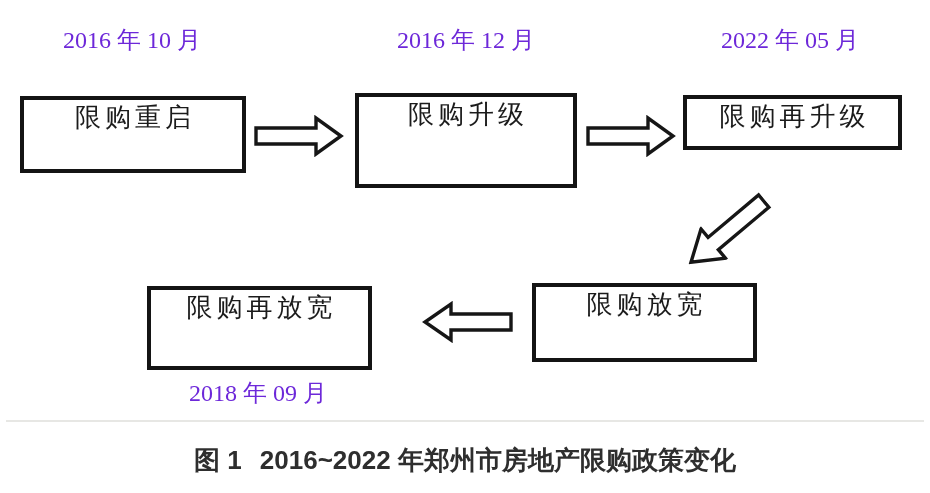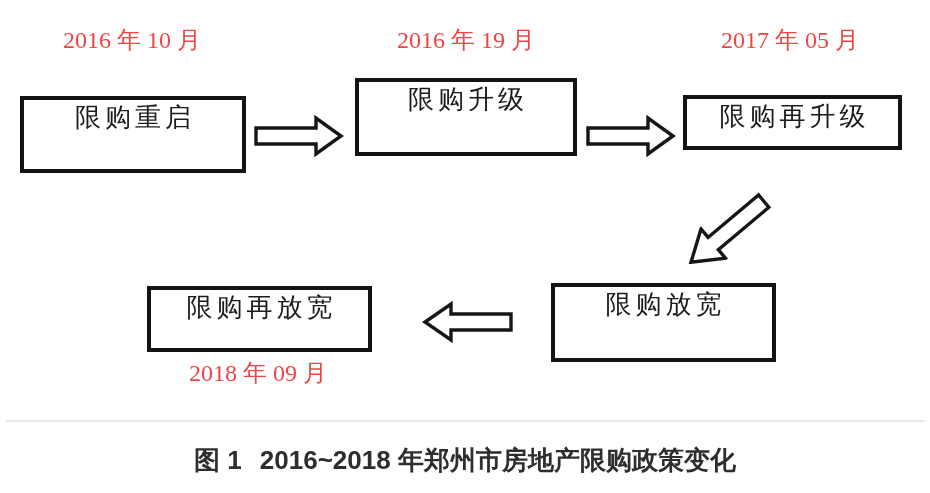--- a/index.html
+++ b/index.html
@@ -15,21 +15,21 @@
     overflow: hidden;
     font-family: "Liberation Serif", "DejaVu Serif", serif;
     color: #1b1b1b;
   }
   .date {
     position: absolute;
     width: 200px;
     font-size: 24px;
     line-height: 26px;
     text-align: center;
-    color: #ef4444;
+    color: #6d28d9;
     white-space: nowrap;
   }
   .node {
     position: absolute;
     box-sizing: border-box;
     border: 4px solid #141414;
     background: #ffffff;
     display: flex;
     align-items: flex-start;
     justify-content: center;
@@ -78,56 +78,56 @@
     margin-right: 18px;
     margin-top: 20px;
   }
 </style>
 </head>
 <body>
 
 <div class="canvas">
 
   <div class="date" style="left:32px;  top:27px;">2016 年 10 月</div>
-  <div class="date" style="left:366px; top:27px;">2016 年 19 月</div>
-  <div class="date" style="left:690px; top:27px;">2017 年 05 月</div>
+  <div class="date" style="left:366px; top:27px;">2016 年 12 月</div>
+  <div class="date" style="left:690px; top:27px;">2022 年 05 月</div>
 
   <div class="node" style="left:20px;  top:96px; width:226px; height:77px;">
     <span>限购重启</span>
   </div>
-  <div class="node" style="left:355px; top:78px; width:222px; height:78px;">
+  <div class="node" style="left:355px; top:93px; width:222px; height:95px;">
     <span>限购升级</span>
   </div>
   <div class="node" style="left:683px; top:95px; width:219px; height:55px;">
     <span>限购再升级</span>
   </div>
 
   <svg class="arrow" style="left:254px; top:115px;" width="90" height="42" viewBox="0 0 90 42">
     <polygon points="2,13 62,13 62,3 87,21 62,39 62,29 2,29"></polygon>
   </svg>
   <svg class="arrow" style="left:586px; top:115px;" width="90" height="42" viewBox="0 0 90 42">
     <polygon points="2,13 62,13 62,3 87,21 62,39 62,29 2,29"></polygon>
   </svg>
 
   <svg class="arrow diagonal" style="left:677px; top:211px;" width="100" height="42" viewBox="0 0 100 42">
     <polygon points="2,13 68,13 68,2 97,21 68,40 68,29 2,29"></polygon>
   </svg>
 
-  <div class="node" style="left:551px; top:283px; width:225px; height:79px;">
+  <div class="node" style="left:532px; top:283px; width:225px; height:79px;">
     <span>限购放宽</span>
   </div>
-  <div class="node" style="left:147px; top:286px; width:225px; height:66px;">
+  <div class="node" style="left:147px; top:286px; width:225px; height:84px;">
     <span>限购再放宽</span>
   </div>
 
   <svg class="arrow" style="left:421px; top:301px;" width="92" height="42" viewBox="0 0 92 42">
     <polygon points="90,13 30,13 30,3 4,21 30,39 30,29 90,29"></polygon>
   </svg>
 
-  <div class="date" style="left:158px; top:360px;">2018 年 09 月</div>
+  <div class="date" style="left:158px; top:380px;">2018 年 09 月</div>
 
   <div class="divider"></div>
 
   <div class="caption">
-    <span class="fig-num">图 1</span><span>2016~2018 年郑州市房地产限购政策变化</span>
+    <span class="fig-num">图 1</span><span>2016~2022 年郑州市房地产限购政策变化</span>
   </div>
 
 </div>
 
 </body></html>

